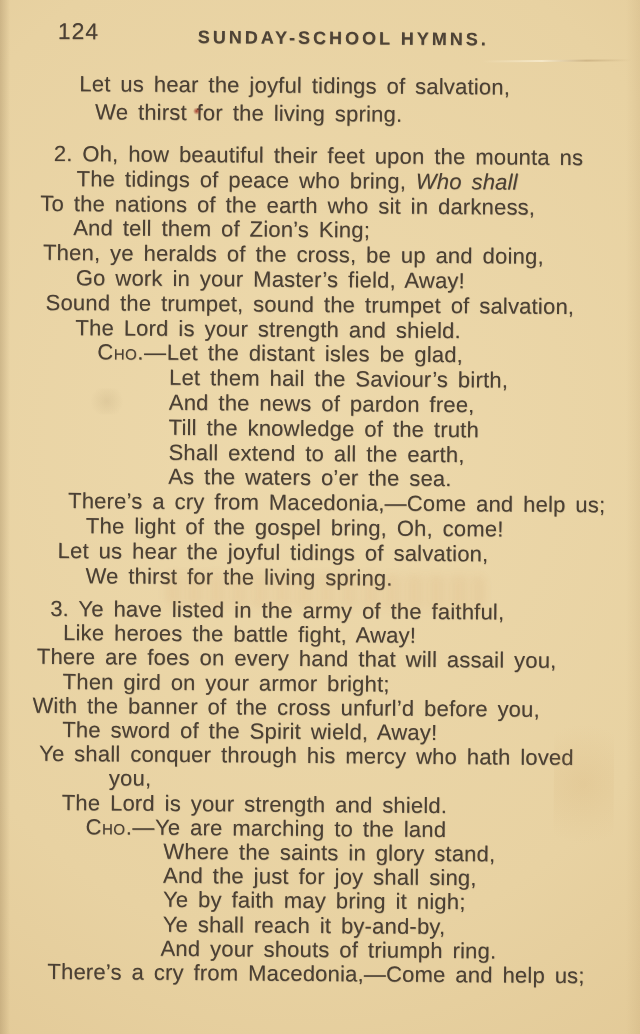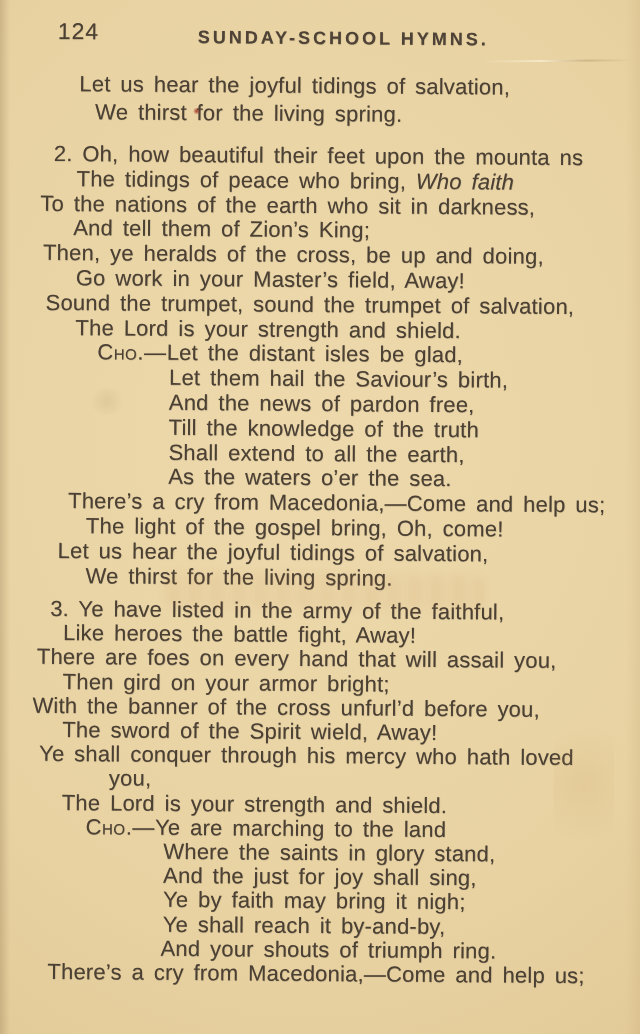--- a/index.html
+++ b/index.html
@@ -80,21 +80,21 @@
     <div class="pagenum">124</div>
     <div class="booktitle">SUNDAY-SCHOOL HYMNS.</div>
 
     <div class="stanza s1">
       <div class="line" style="margin-left:80px">Let us hear the joyful tidings of salvation,</div>
       <div class="line" style="margin-left:96px">We thirst for the living spring.</div>
     </div>
 
     <div class="stanza s2">
       <div class="line" style="margin-left:55px">2. Oh, how beautiful their feet upon the mounta ns</div>
-      <div class="line" style="margin-left:78px"><span>The tidings of peace who bring, </span><span class="em">Who faith</span></div>
+      <div class="line" style="margin-left:78px"><span>The tidings of peace who bring, </span><span class="em">Who shall</span></div>
       <div class="line" style="margin-left:42px">To the nations of the earth who sit in darkness,</div>
       <div class="line" style="margin-left:75px">And tell them of Zion’s King;</div>
       <div class="line" style="margin-left:45px">Then, ye heralds of the cross, be up and doing,</div>
       <div class="line" style="margin-left:78px">Go work in your Master’s field, Away!</div>
       <div class="line" style="margin-left:48px">Sound the trumpet, sound the trumpet of salvation,</div>
       <div class="line" style="margin-left:78px">The Lord is your strength and shield.</div>
       <div class="line" style="margin-left:100px"><span class="cho">Cho.—</span><span>Let the distant isles be glad,</span></div>
       <div class="line" style="margin-left:172px">Let them hail the Saviour’s birth,</div>
       <div class="line" style="margin-left:172px">And the news of pardon free,</div>
       <div class="line" style="margin-left:172px">Till the knowledge of the truth</div>

